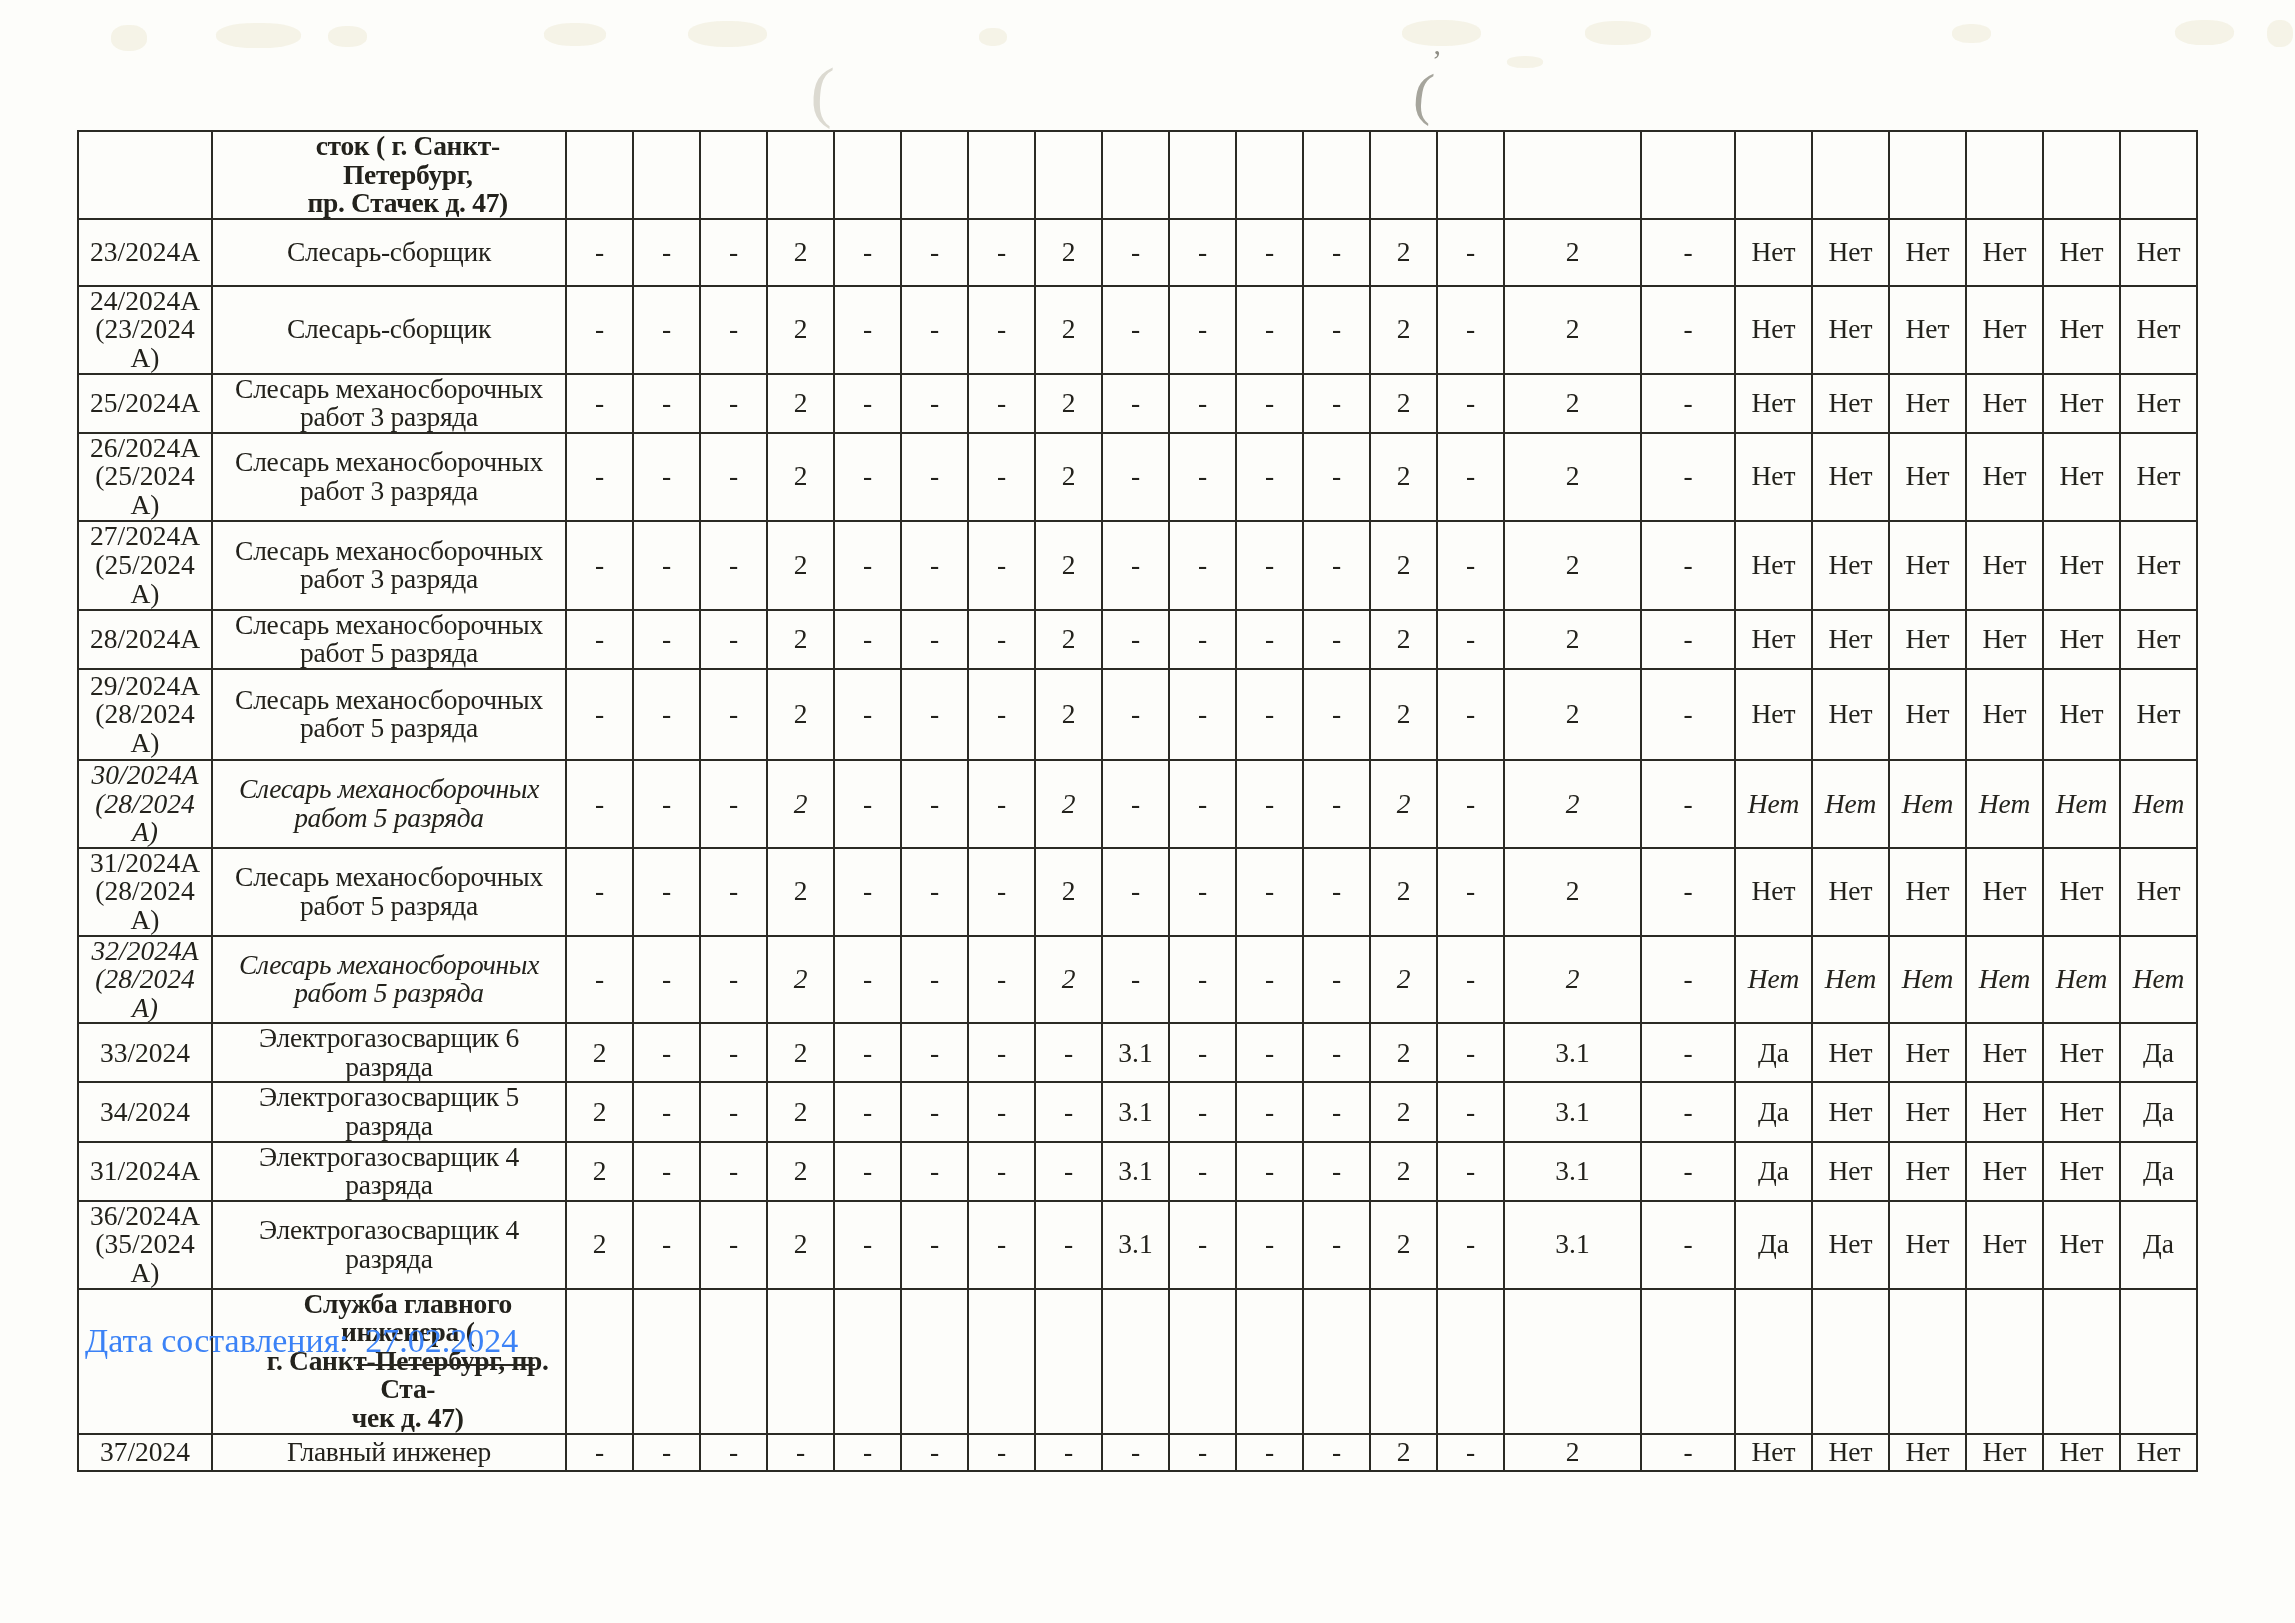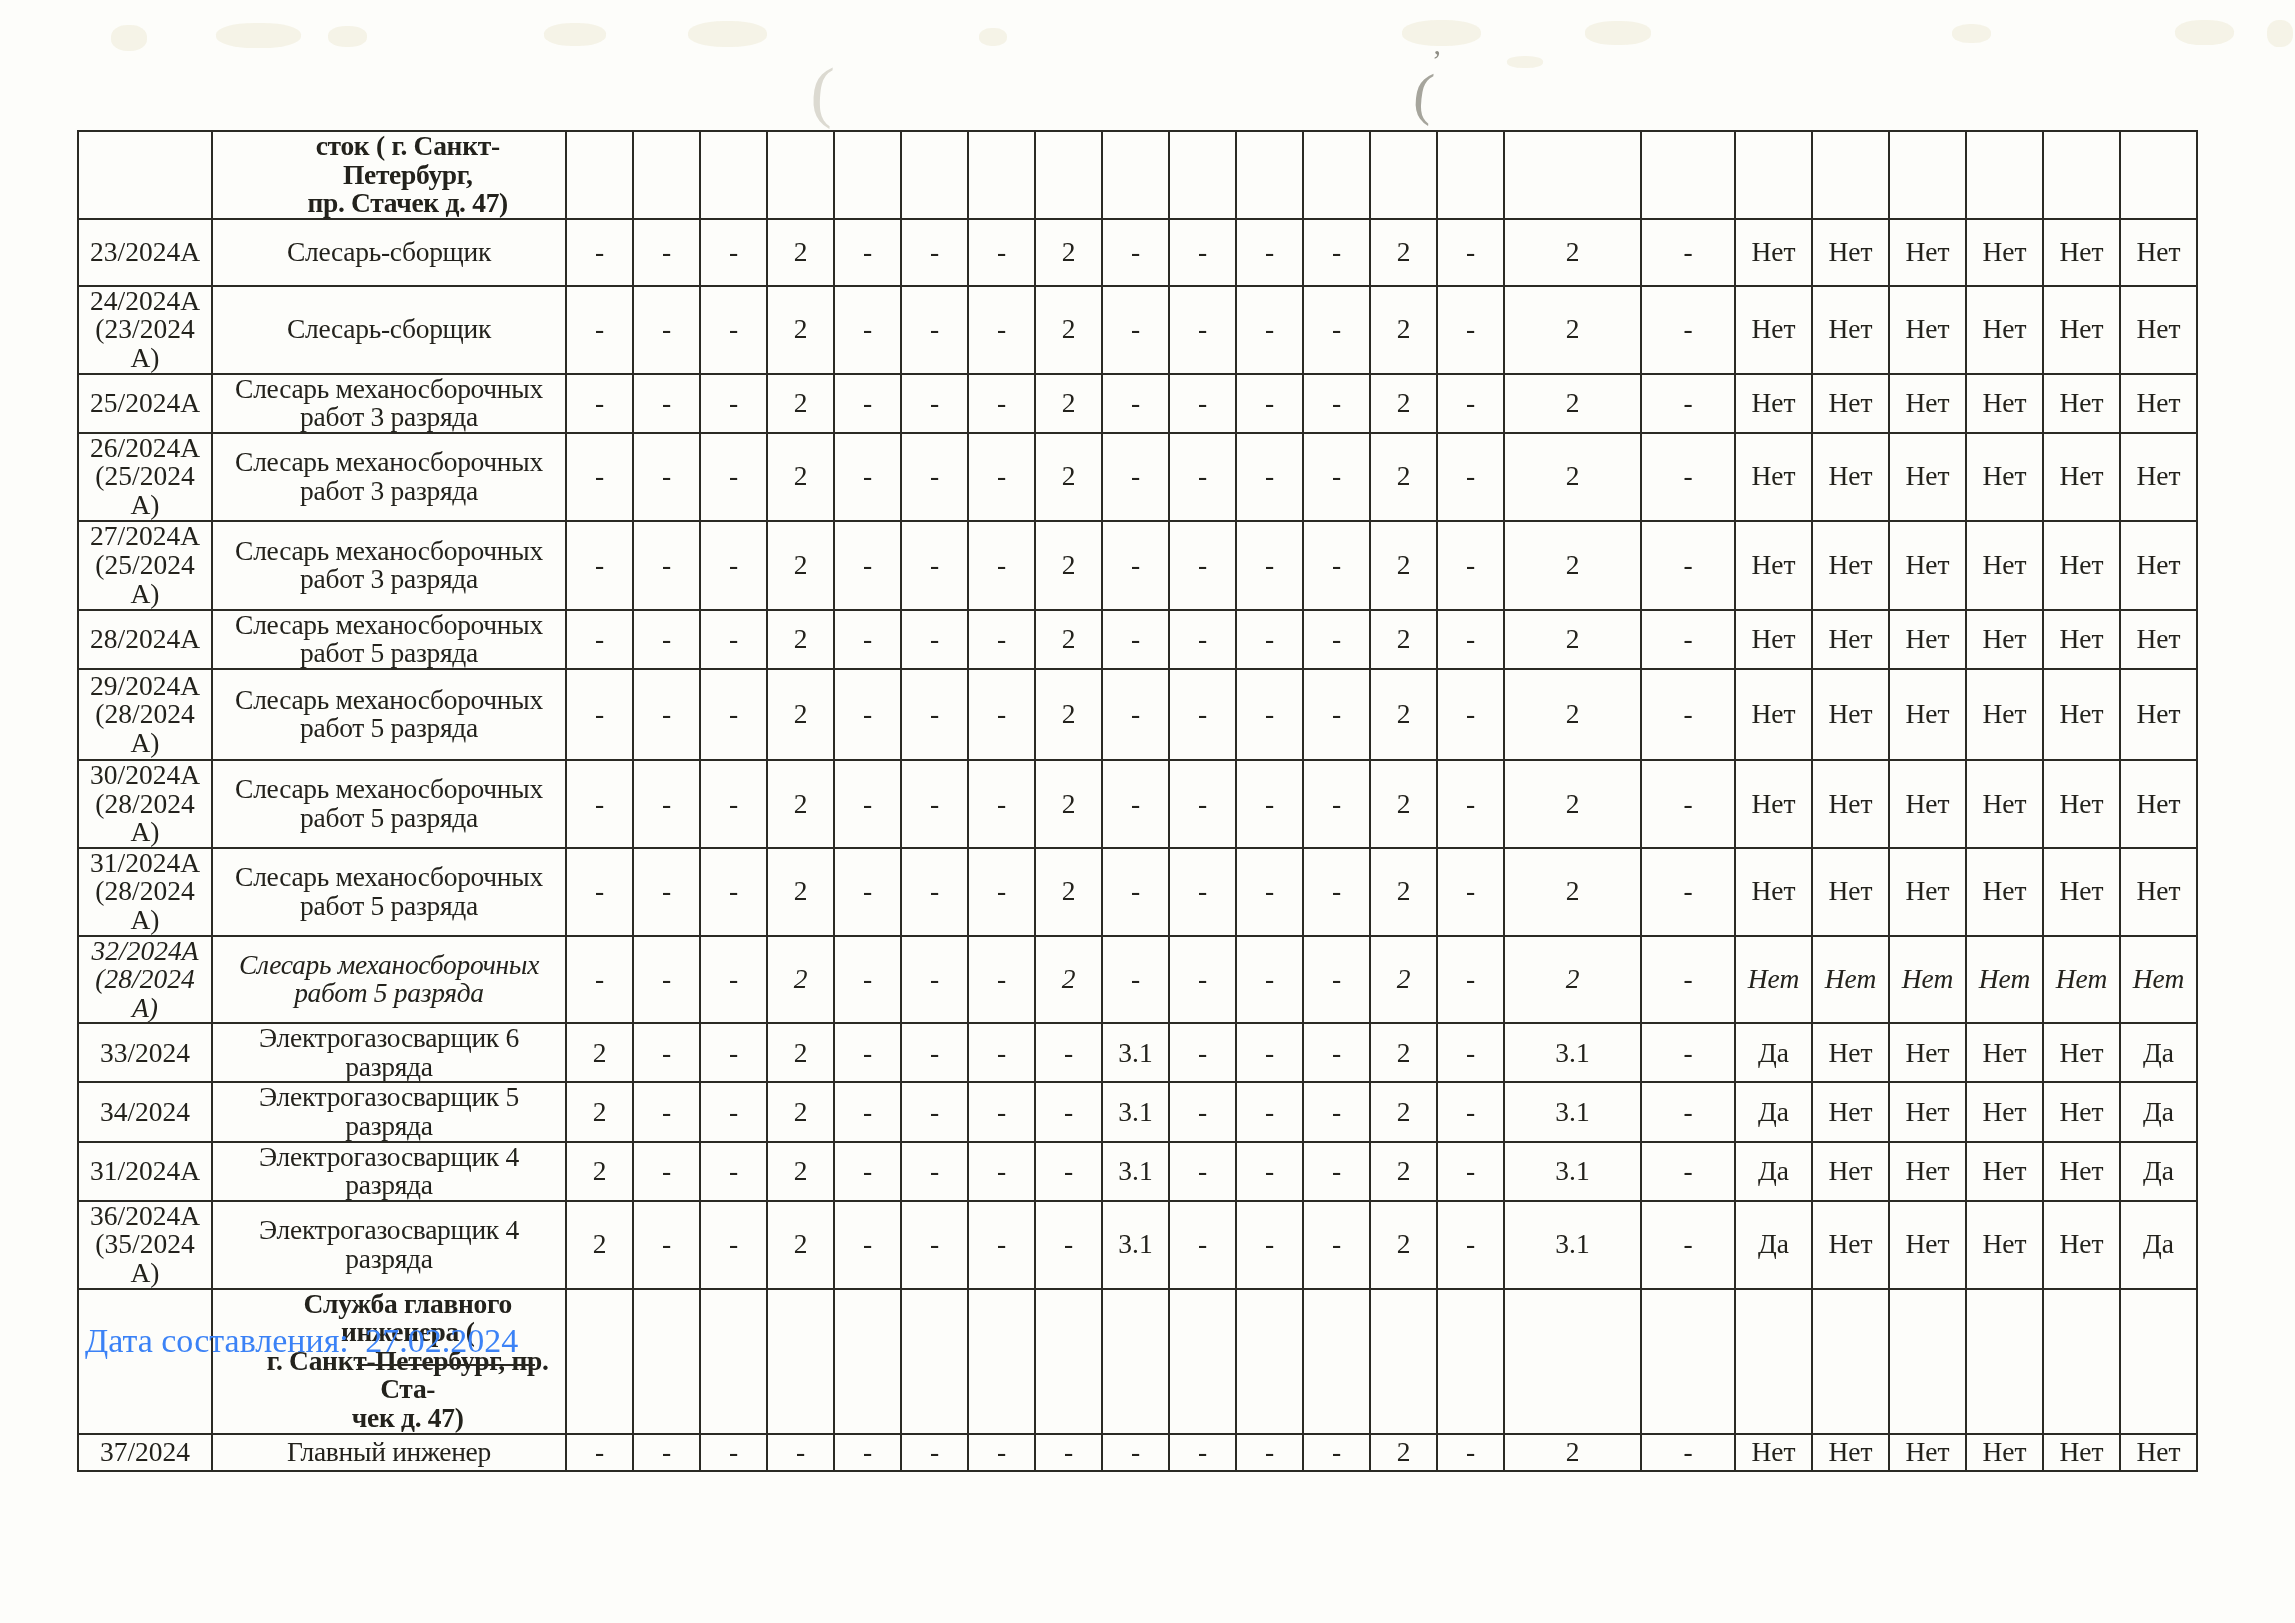--- a/index.html
+++ b/index.html
@@ -350,21 +350,21 @@
           <td class="col-val">-</td>
           <td class="col-val">2</td>
           <td class="col-val">-</td>
           <td class="col-val">Нет</td>
           <td class="col-val">Нет</td>
           <td class="col-val">Нет</td>
           <td class="col-val">Нет</td>
           <td class="col-val">Нет</td>
           <td class="col-val">Нет</td>
         </tr>
-        <tr style="height: 86px;">
+        <tr style="height: 86px; font-style: italic;">
           <td class="col-id">30/2024А
 (28/2024
 А)</td>
           <td class="col-title">Слесарь механосборочных
 работ 5 разряда</td>
           <td class="col-val">-</td>
           <td class="col-val">-</td>
           <td class="col-val">-</td>
           <td class="col-val">2</td>
           <td class="col-val">-</td>

